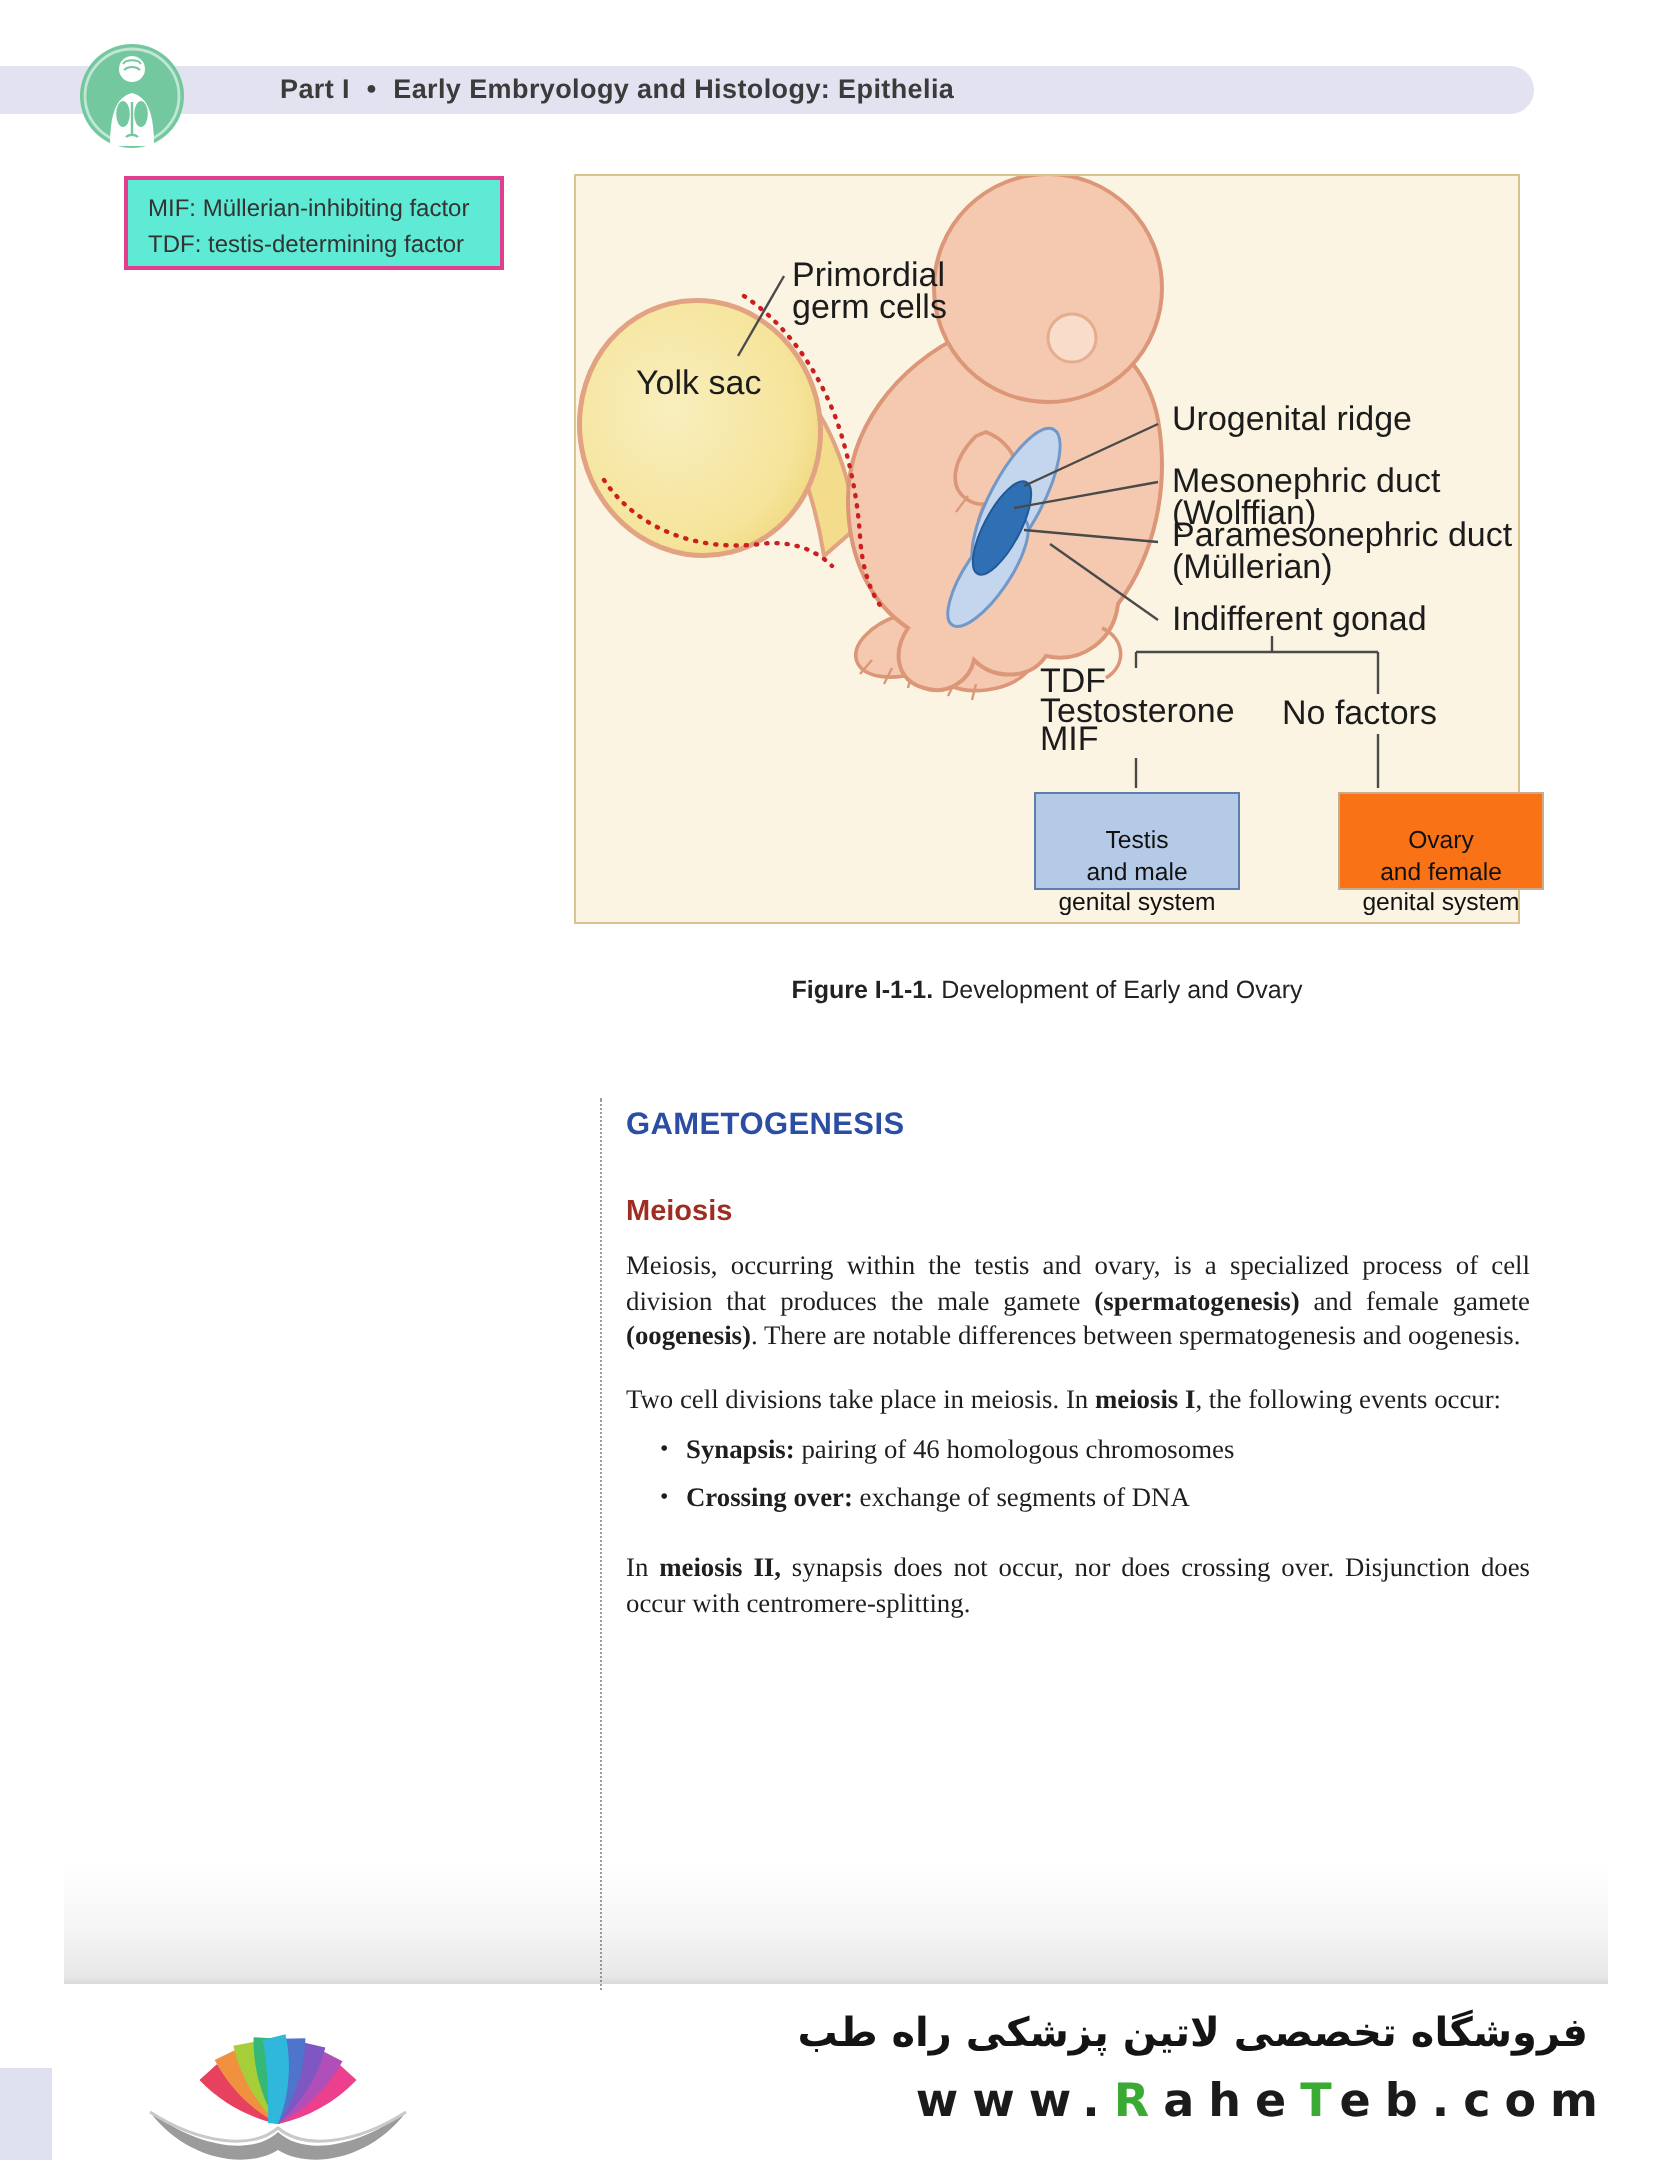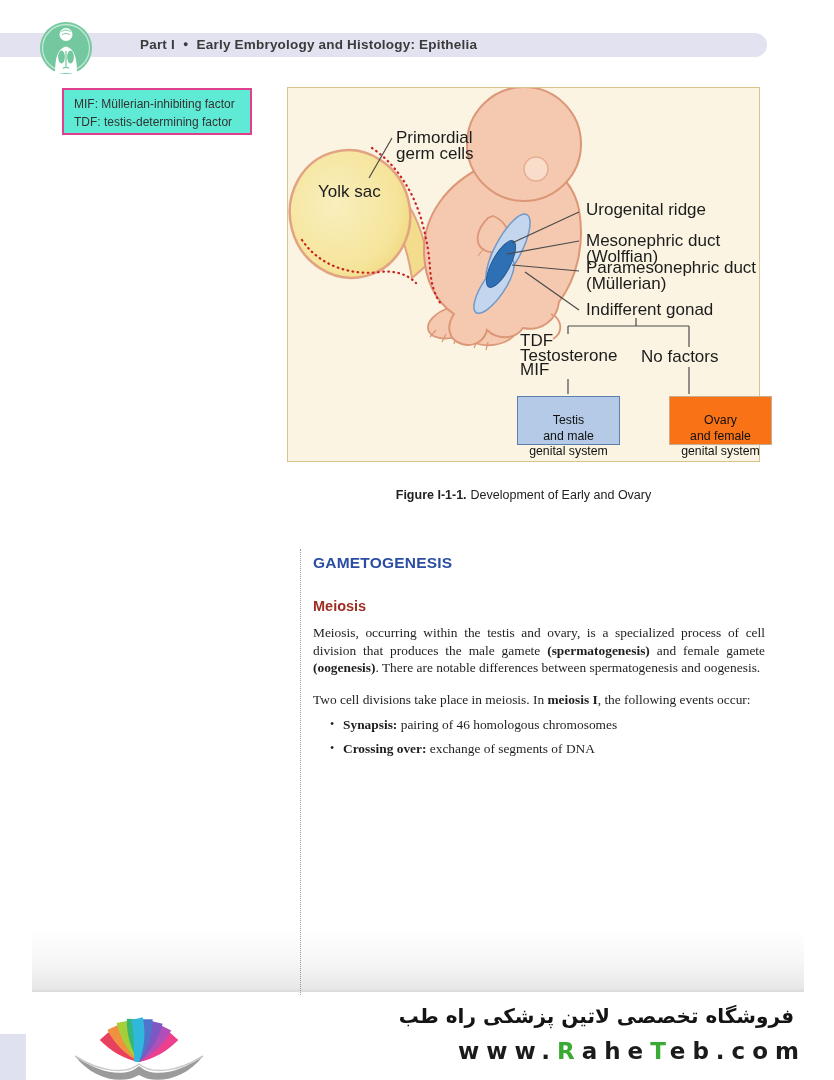--- a/index.html
+++ b/index.html
@@ -218,20 +218,21 @@
 
     <p><span>Meiosis, occurring within the testis and ovary, is a specialized process of cell division that produces the male gamete </span><b>(spermatogenesis)</b><span> and female gamete </span><b>(oogenesis)</b><span>. There are notable differences between spermatogenesis and oogenesis.</span></p>
 
     <p class="p2"><span>Two cell divisions take place in meiosis. In </span><b>meiosis I</b><span>, the following events occur:</span></p>
 
     <ul class="bullets">
       <li><b>Synapsis:</b><span> pairing of 46 homologous chromosomes</span></li>
       <li><b>Crossing over:</b><span> exchange of segments of DNA</span></li>
     </ul>
 
+    <p class="p3"><span>In </span><b>meiosis II,</b><span> synapsis does not occur, nor does crossing over. Disjunction does occur with centromere-splitting.</span></p>
   </div>
 
   <div class="page-shadow"></div>
 
   <svg class="book-logo" width="146" height="80" viewBox="0 0 146 80">
     <g transform="translate(73,62)">
       <g transform="rotate(-62)">
           <path d="M 0,0 C -4,-14 -4,-30 1,-45 L 12,-41 C 8,-28 6,-12 5,0 Z" fill="#e8415f"></path>
         </g>
       <g transform="rotate(-46)">

